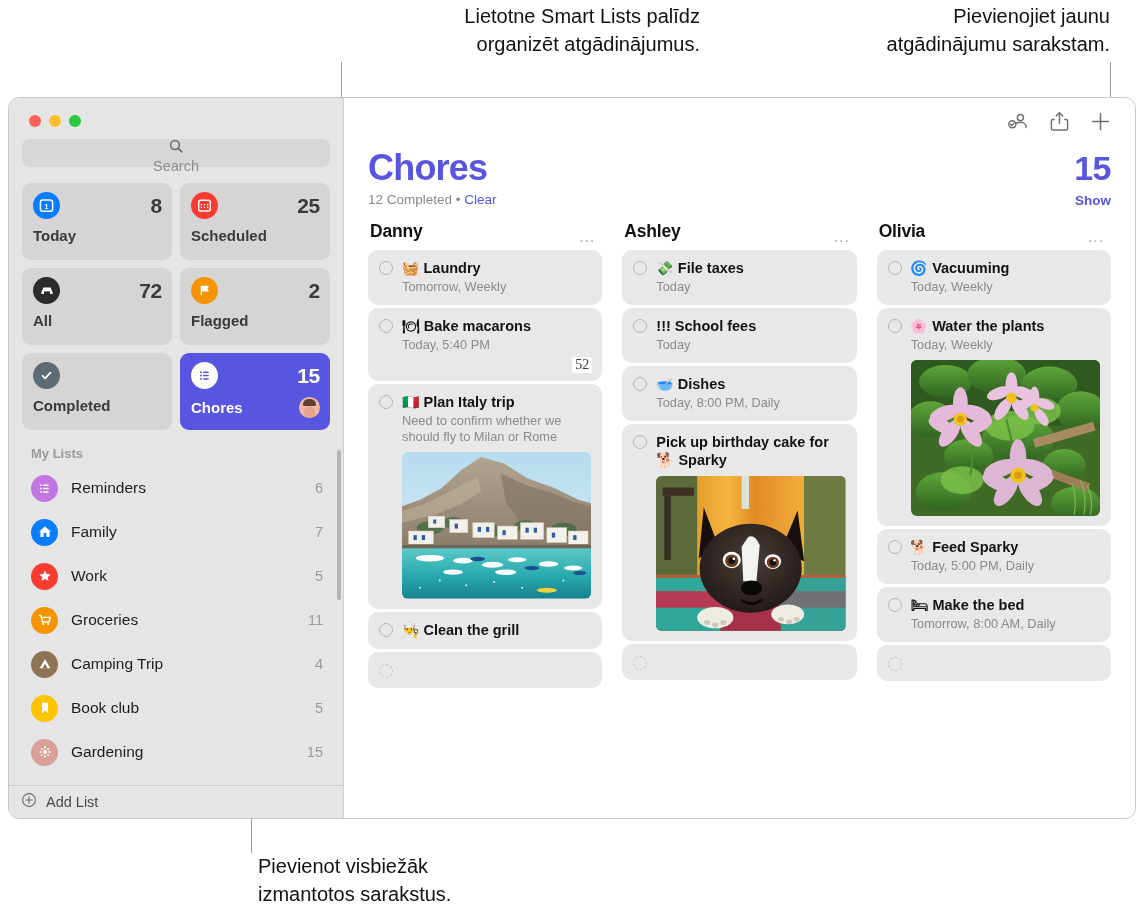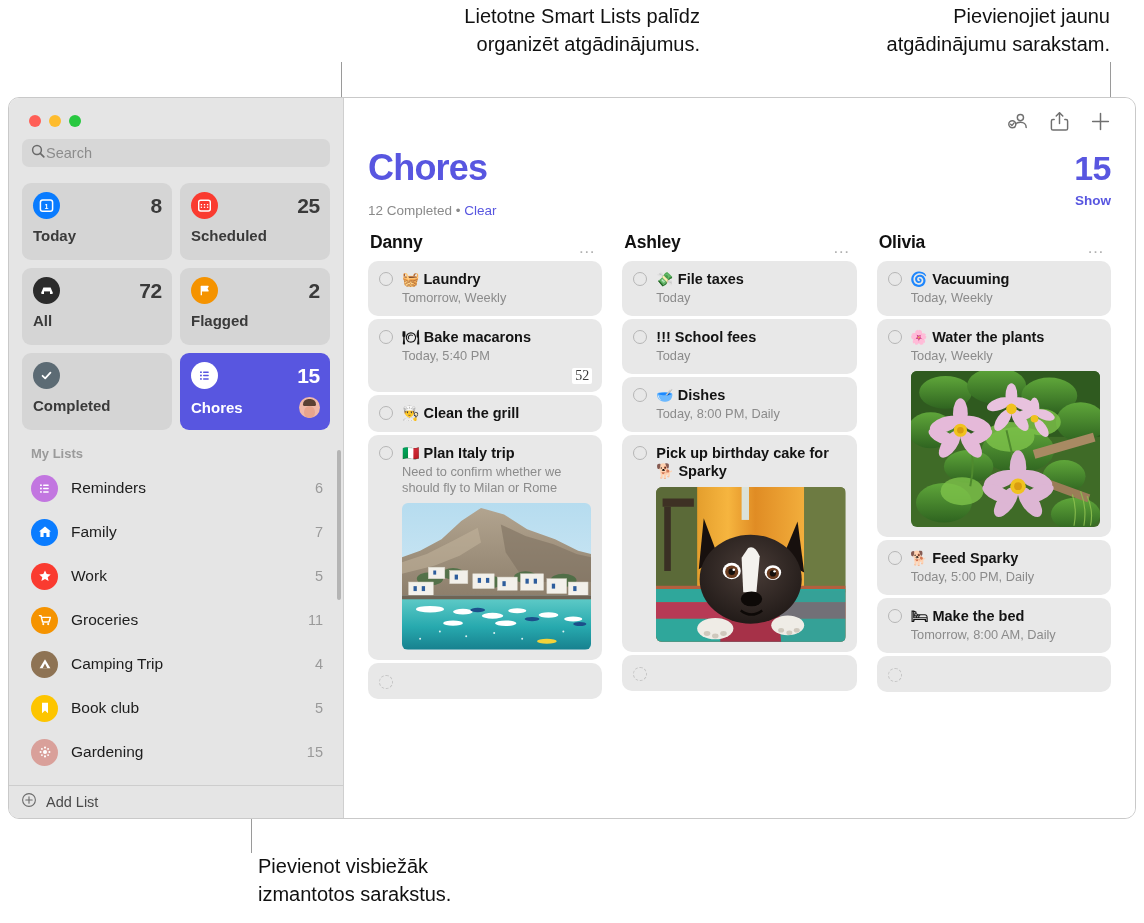--- a/index.html
+++ b/index.html
@@ -62,20 +62,21 @@
   .tl.green { background: #28c840; }
 
   .search-wrap { padding: 12px 13px 0 13px; }
   .search-box {
     height: 28px;
     background: #d7d7d7;
     border-radius: 7px;
     display: flex; align-items: center;
     padding: 0 9px;
     gap: 1px;
+    flex-direction: column;
   }
   .search-box svg { flex: 0 0 auto; }
   .search-placeholder {
     color: #8c8c8c; font-size: 14.5px;
   }
 
   .smart-grid {
     display: grid;
     grid-template-columns: 1fr 1fr;
     gap: 8px;
@@ -172,21 +173,21 @@
     gap: 21px;
     padding-right: 24px;
   }
   .tb-btn { cursor: default; display:flex; align-items:center; justify-content:center; }
 
   #list-header { padding: 4px 24px 0 24px; position: relative; }
   #list-title {
     font-size: 36px; font-weight: 700; color: #5856e0;
     letter-spacing: -0.8px; line-height: 40px;
   }
-  #list-subline { margin-top: 15px; font-size: 13.5px; color: #8a8a8a; }
+  #list-subline { margin-top: 4px; font-size: 13.5px; color: #8a8a8a; }
   #list-subline .clear-link { color: #5856e0; cursor: default; }
   #list-count-big {
     position: absolute; right: 24px; top: 4px;
     font-size: 34px; font-weight: 600; color: #5856e0;
     letter-spacing: -0.5px; line-height: 40px;
   }
   #show-link {
     position: absolute; right: 24px; top: 49px;
     font-size: 13.5px; font-weight: 600; color: #5856e0; cursor: default;
   }
@@ -549,27 +550,20 @@
           </div>
         </div>
 
         <div class="task">
           <div class="circle"></div>
           <div class="task-body" style="padding-bottom:18px">
             <div class="task-title"><span class="emo">🍽</span> <span>Bake macarons</span></div>
             <div class="task-sub">Today, 5:40 PM</div>
           </div>
           <div class="badge-52">52</div>
-        </div>
-
-        <div class="task">
-          <div class="circle"></div>
-          <div class="task-body">
-            <div class="task-title"><span class="emo">👨‍🍳</span> <span>Clean the grill</span></div>
-          </div>
         </div>
 
         <div class="task">
           <div class="circle"></div>
           <div class="task-body">
             <div class="task-title"><span class="emo">🇮🇹</span> <span>Plan Italy trip</span></div>
             <div class="task-note">Need to confirm whether we should fly to Milan or Rome</div>
             <div class="photo">
               <svg viewBox="0 0 230 178" preserveAspectRatio="none">
                 <defs>
@@ -642,20 +636,27 @@
                 <g fill="#ffffff" opacity="0.85">
                   <circle cx="46" cy="156" r="1.2"></circle>
                     <circle cx="78" cy="162" r="1.2"></circle>
                     <circle cx="112" cy="158" r="1.2"></circle>
                   <circle cx="146" cy="165" r="1.2"></circle>
                     <circle cx="196" cy="156" r="1.2"></circle>
                     <circle cx="22" cy="165" r="1.2"></circle>
                 </g>
               </svg>
             </div>
+          </div>
+        </div>
+
+        <div class="task">
+          <div class="circle"></div>
+          <div class="task-body">
+            <div class="task-title"><span class="emo">👨‍🍳</span> <span>Clean the grill</span></div>
           </div>
         </div>
 
         <div class="task empty">
           <div class="circle dashed"></div>
           <div class="task-body"></div>
         </div>
       </div>
 
       <div class="column">

